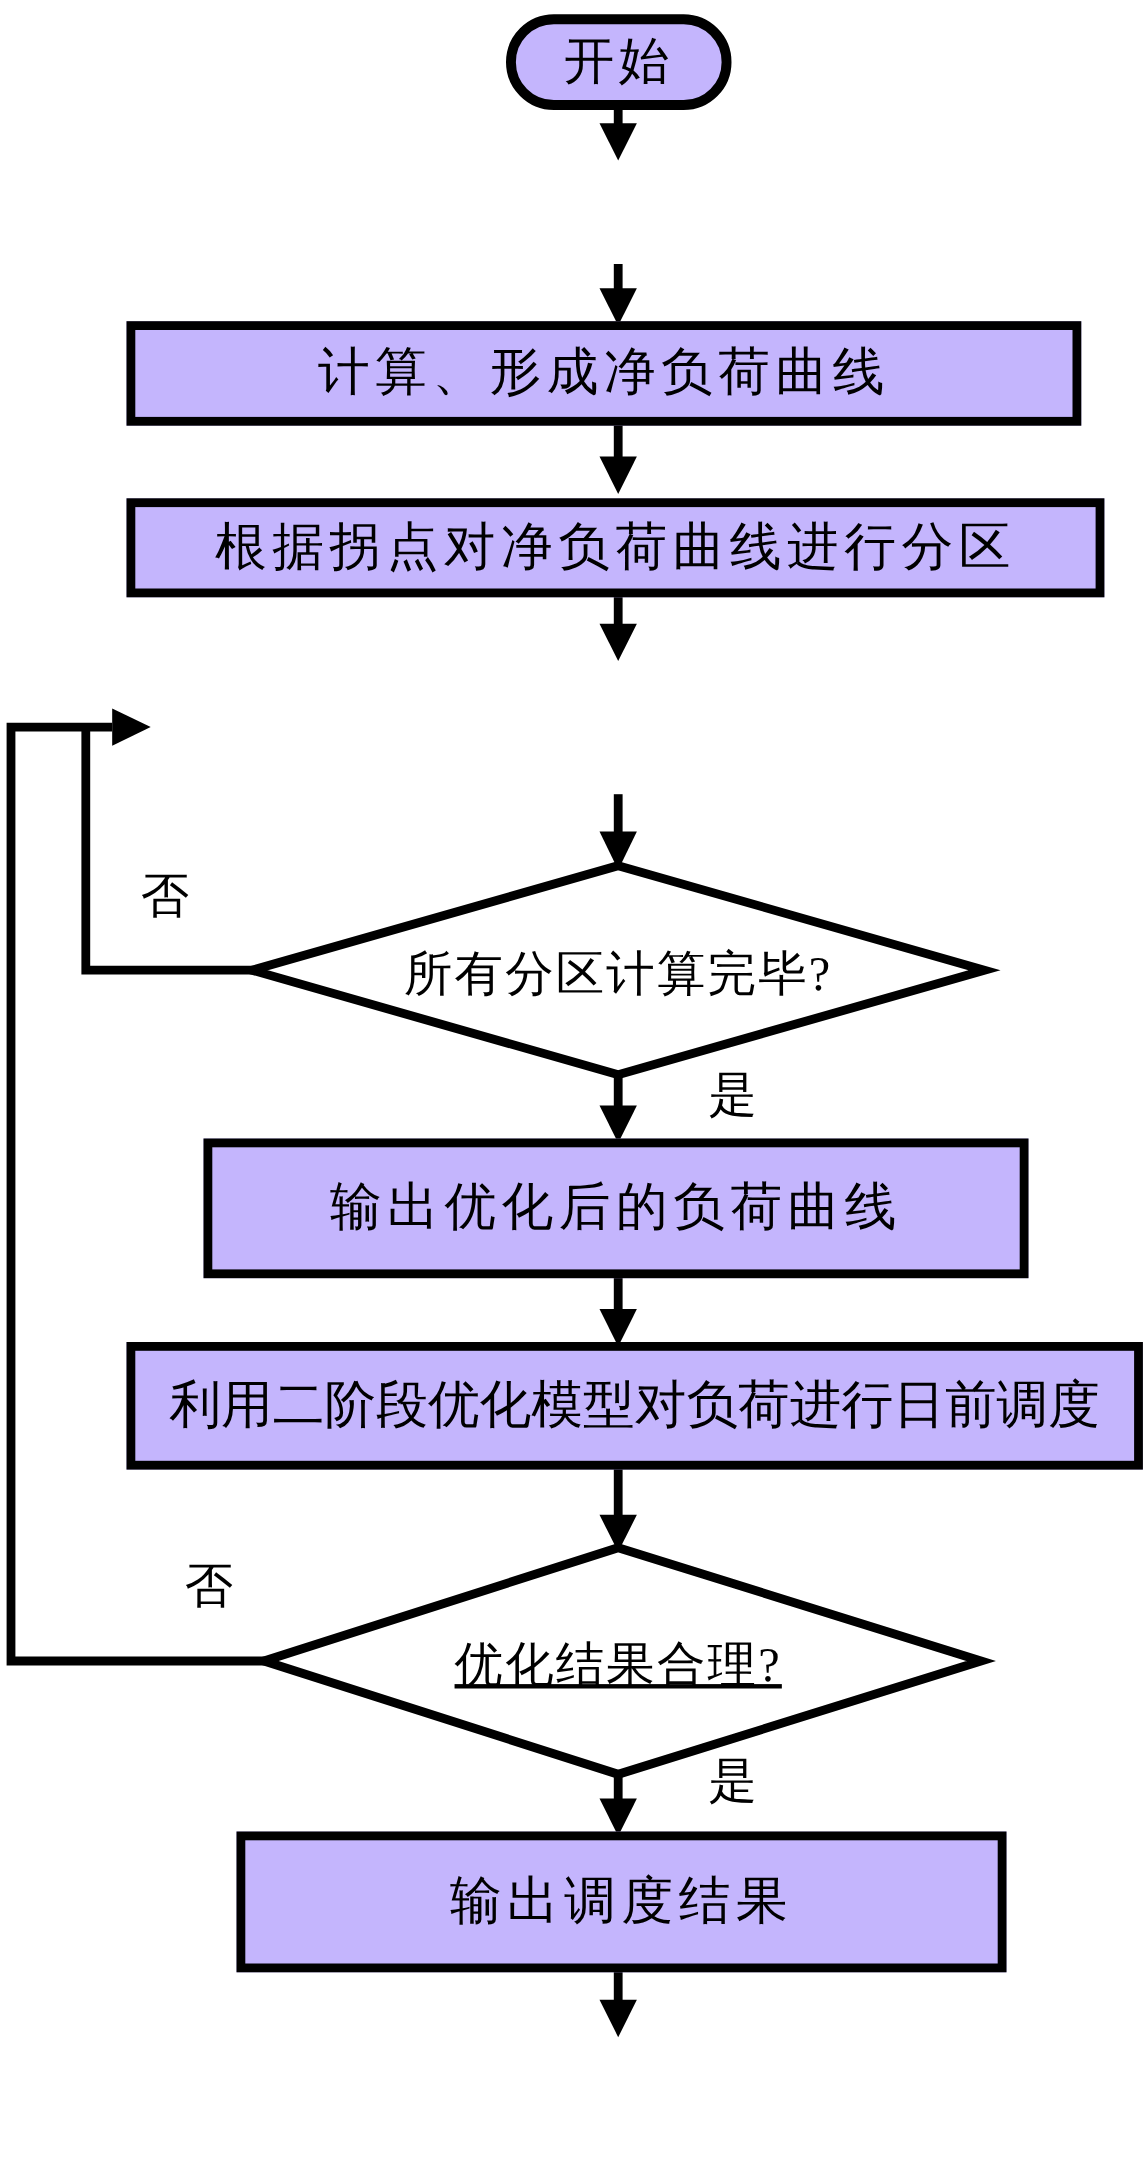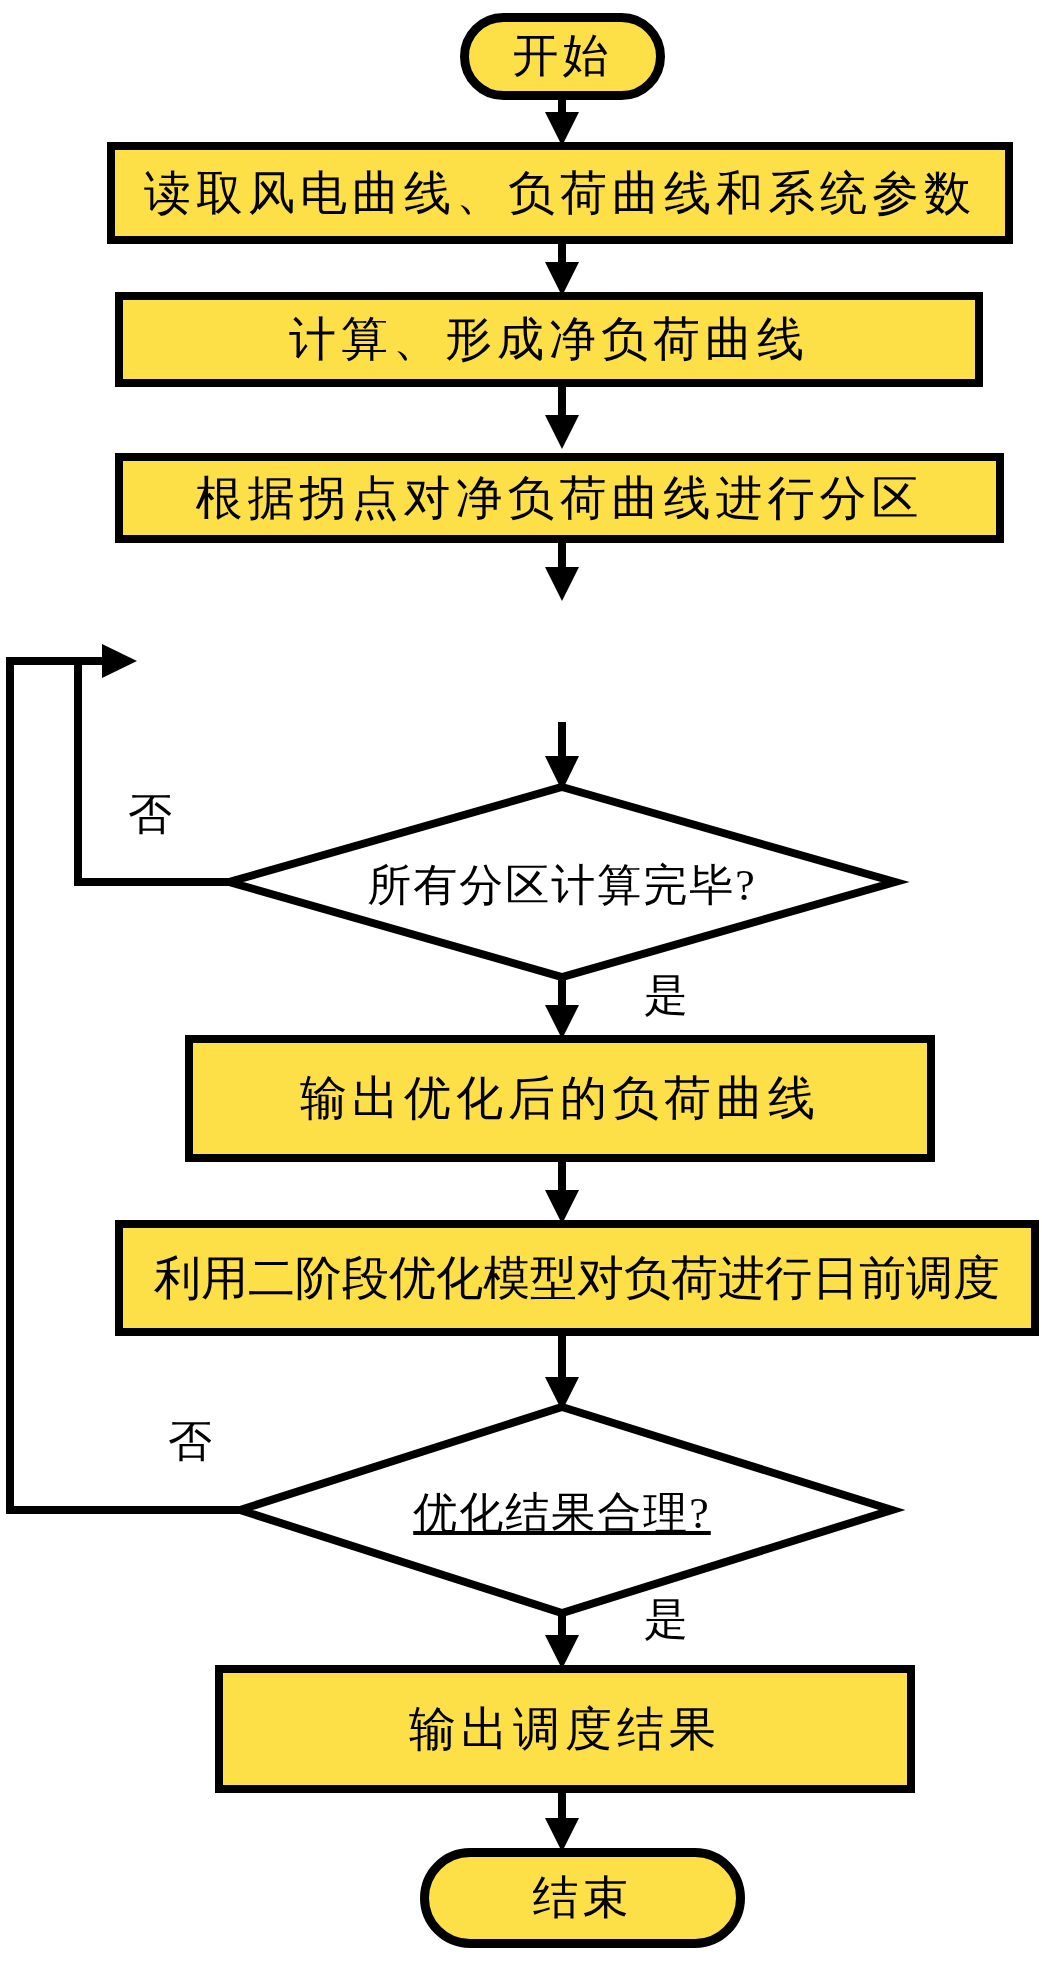--- a/index.html
+++ b/index.html
@@ -23,21 +23,21 @@
     width: 1042px;
     height: 1963px;
   }
   .node {
     position: absolute;
     display: flex;
     align-items: center;
     justify-content: center;
     text-align: center;
     box-sizing: border-box;
-    background: #fde047;
+    background: #c4b5fd;
     line-height: 1.15;
   }
   .process {
     border: 8px solid #000000;
     font-size: 47px;
     letter-spacing: 5px;
   }
   .process.tight {
     letter-spacing: 0px;
     margin-left: 12px;
@@ -131,27 +131,21 @@
     </g>
     <g>
       <line x1="562" y1="1789" x2="562" y2="1822" stroke="#000000" stroke-width="8"></line>
       <polygon points="545,1818 579,1818 562,1852" fill="#000000"></polygon>
     </g>
   </svg>
 
   <div class="node terminal start-node">
     <span>开始</span>
   </div>
-  <div class="node terminal end-node">
-    <span>结束</span>
-  </div>
 
-  <div class="node process box-read">
-    <span>读取风电曲线、负荷曲线和系统参数</span>
-  </div>
   <div class="node process box-calc">
     <span>计算、形成净负荷曲线</span>
   </div>
   <div class="node process box-part">
     <span>根据拐点对净负荷曲线进行分区</span>
   </div>
   <div class="node process box-outld">
     <span>输出优化后的负荷曲线</span>
   </div>
   <div class="node process tight box-dispatch">

